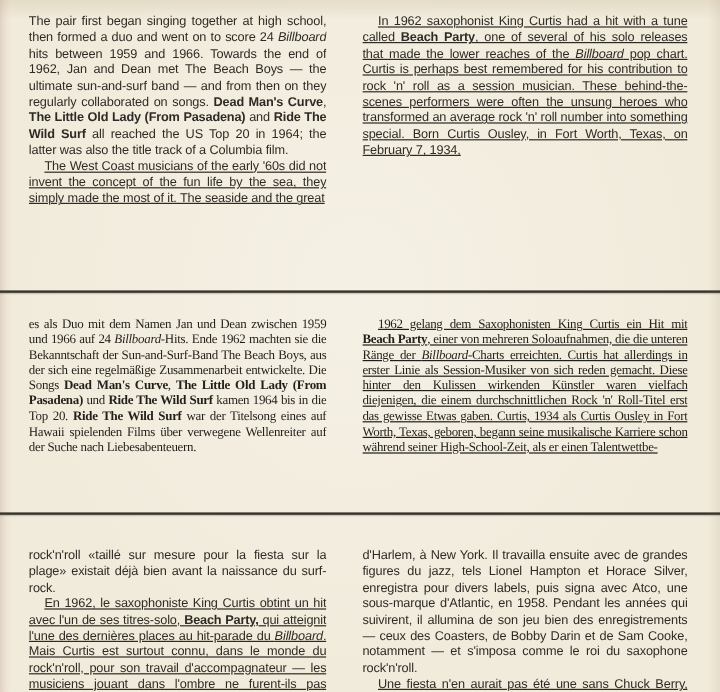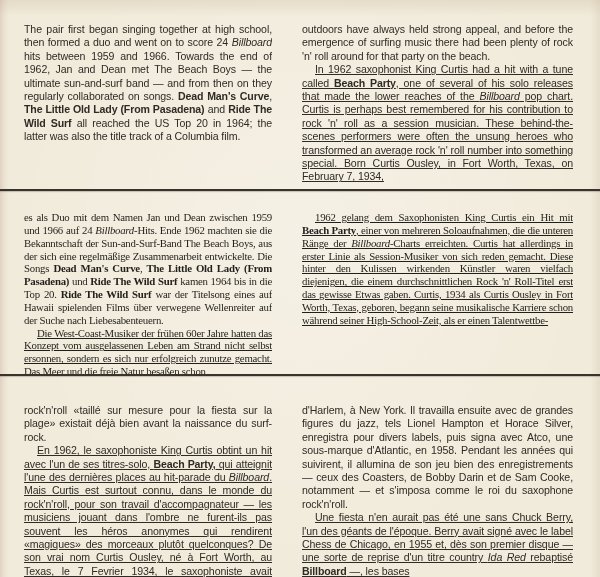--- a/index.html
+++ b/index.html
@@ -14,21 +14,21 @@
       linear-gradient(270deg, rgba(180,165,140,0.20) 0px, rgba(0,0,0,0) 10px),
       radial-gradient(ellipse at 50% 42%, rgba(255,255,255,0.28), rgba(0,0,0,0) 70%),
       #f1ebdb;
     font-kerning:normal;
   }
   .section{
     box-sizing:border-box;
     padding:0 27px 0 24px;
     overflow:hidden;
   }
-  .section-english{height:189px;padding-top:23px;}
+  .section-english{height:242px;padding-top:12px;}
   .section-german{height:183px;padding-top:20px;}
   .section-french{height:201px;padding-top:28px;}
   .divider{height:2px;background:#38342b;box-shadow:0 1px 1px rgba(56,52,43,0.25);}
   .cols{display:flex;gap:30px;height:100%;}
   .col{overflow:hidden;}
   .col-left{width:248px;flex:none;}
   .col-right{flex:1;min-width:0;}
   p.para{
     margin:0;
     text-align:justify;
@@ -53,35 +53,34 @@
 </style>
 </head>
 <body>
 
 <div class="page">
 
   <section class="section section-english sans" lang="en">
     <div class="cols">
       <div class="col col-left">
           <p class="para">The pair first began singing together at high school, then formed a duo and went on to score 24 <i>Billboard</i> hits between 1959 and 1966. Towards the end of 1962, Jan and Dean met The Beach Boys — the ultimate sun-and-surf band — and from then on they regularly collaborated on songs. <b>Dead Man's Curve</b>, <b>The Little Old Lady (From Pasadena)</b> and <b>Ride The Wild Surf</b> all reached the US Top 20 in 1964; the latter was also the title track of a Columbia film.</p>
+          <p class="para indent">The West Coast musicians of the early '60s did not invent the concept of the fun life by the sea, they simply made the most of it. The seaside and the great</p>
         </div>
       <div class="col col-right">
-          <p class="para">outdoors have always held strong appeal, and before the emergence of surfing music there had been plenty of rock 'n' roll around for that party on the beach.</p>
           <p class="para indent">In 1962 saxophonist King Curtis had a hit with a tune called <b>Beach Party</b>, one of several of his solo releases that made the lower reaches of the <i>Billboard</i> pop chart. Curtis is perhaps best remembered for his contribution to rock 'n' roll as a session musician. These behind-the-scenes performers were often the unsung heroes who transformed an average rock 'n' roll number into something special. Born Curtis Ousley, in Fort Worth, Texas, on February 7, 1934,</p>
         </div>
     </div>
   </section>
 
   <div class="divider"></div>
 
   <section class="section section-german serif" lang="de">
     <div class="cols">
       <div class="col col-left">
           <p class="para">es als Duo mit dem Namen Jan und Dean zwischen 1959 und 1966 auf 24 <i>Billboard</i>-Hits. Ende 1962 machten sie die Bekanntschaft der Sun-and-Surf-Band The Beach Boys, aus der sich eine regelmäßige Zusammenarbeit entwickelte. Die Songs <b>Dead Man's Curve</b>, <b>The Little Old Lady (From Pasadena)</b> und <b>Ride The Wild Surf</b> kamen 1964 bis in die Top 20. <b>Ride The Wild Surf</b> war der Titelsong eines auf Hawaii spielenden Films über verwegene Wellenreiter auf der Suche nach Liebesabenteuern.</p>
-          <p class="para indent">Die West-Coast-Musiker der frühen 60er Jahre hatten das Konzept vom ausgelassenen Leben am Strand nicht selbst ersonnen, sondern es sich nur erfolgreich zunutze gemacht. Das Meer und die freie Natur besaßen schon</p>
         </div>
       <div class="col col-right">
           <p class="para indent">1962 gelang dem Saxophonisten King Curtis ein Hit mit <b>Beach Party</b>, einer von mehreren Soloaufnahmen, die die unteren Ränge der <i>Billboard</i>-Charts erreichten. Curtis hat allerdings in erster Linie als Session-Musiker von sich reden gemacht. Diese hinter den Kulissen wirkenden Künstler waren vielfach diejenigen, die einem durchschnittlichen Rock 'n' Roll-Titel erst das gewisse Etwas gaben. Curtis, 1934 als Curtis Ousley in Fort Worth, Texas, geboren, begann seine musikalische Karriere schon während seiner High-School-Zeit, als er einen Talentwettbe-</p>
         </div>
     </div>
   </section>
 
   <div class="divider"></div>
 
   <section class="section section-french sans" lang="fr">

